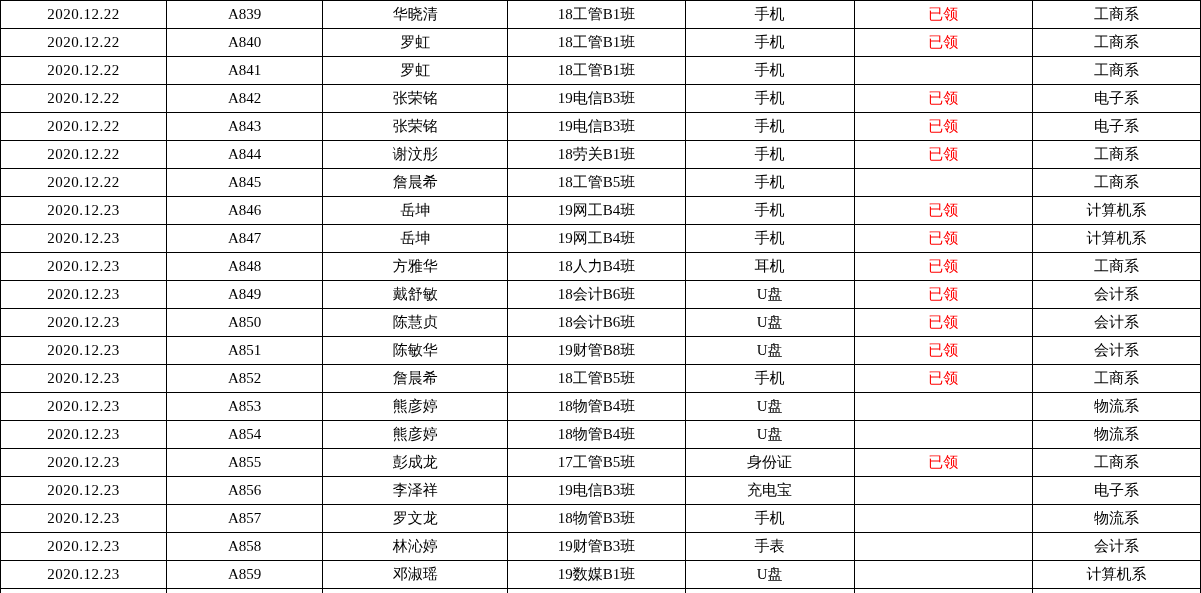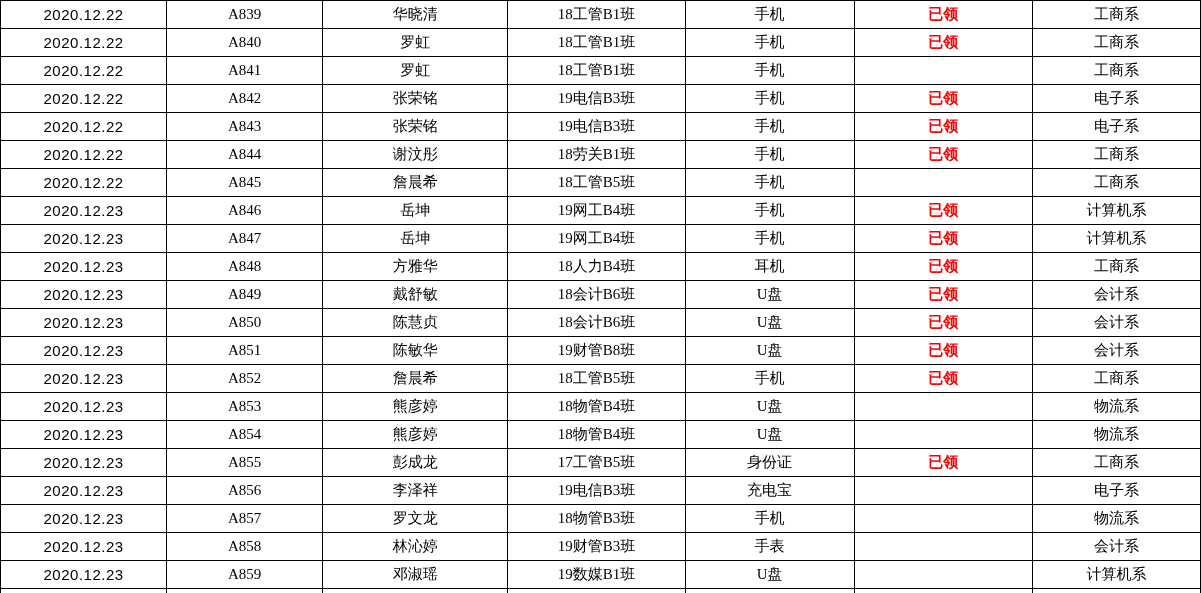--- a/index.html
+++ b/index.html
@@ -35,26 +35,26 @@
   
   col.c-date   { width: 166px; }
   col.c-id     { width: 156px; }
   col.c-name   { width: 185px; }
   col.c-class  { width: 177px; }
   col.c-item   { width: 169px; }
   col.c-status { width: 178px; }
   col.c-dept   { width: 168px; }
 
   td.date {
-    font-family: Liberation Sans, sans-serif;
+    font-family: Liberation Serif, serif;
     letter-spacing: 0.5px;
   }
   td.claimed {
     color: #FF0000;
-    font-weight: bold;
+    font-weight: normal;
   }
   
   table.records tr.partial td {
     height: 8px;
     line-height: 8px;
   }
 </style>
 </head>
 <body>
 

